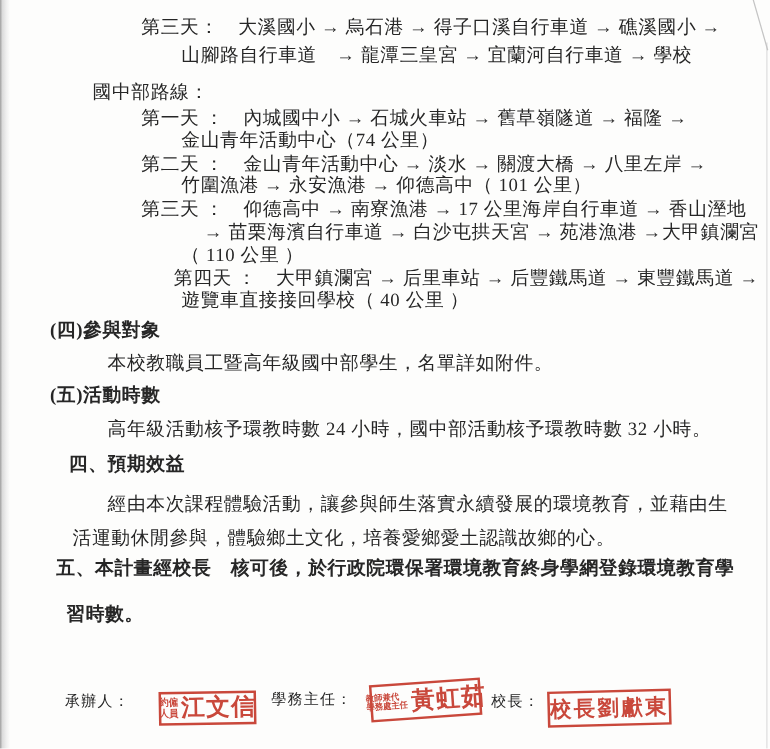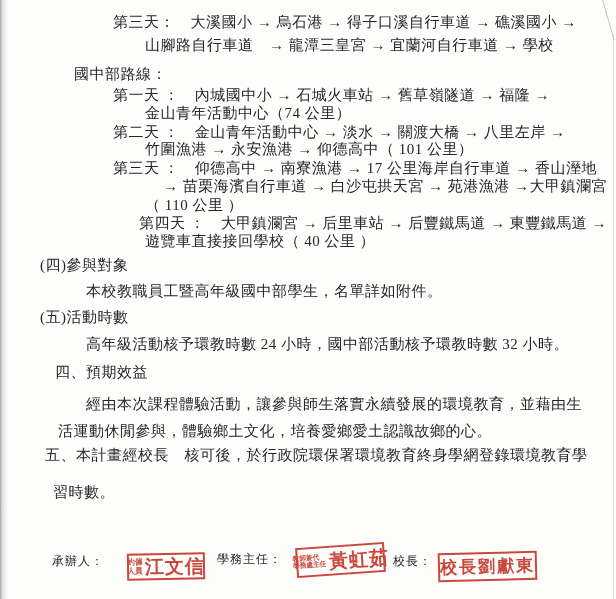--- a/index.html
+++ b/index.html
@@ -13,21 +13,21 @@
   }
   
   .scan-left{position:absolute;left:0;top:0;width:8px;height:599px;
     background:linear-gradient(90deg,#9f9f9f 0px,#dcdcdc 2px,#efefef 5px,#fdfdfc 8px);}
   .scan-right{position:absolute;right:2px;top:34px;width:1px;height:565px;background:#dedede;}
   .curl-line{position:absolute;right:14px;top:-4px;width:1px;height:46px;background:#c4c4c4;
     transform:rotate(-16deg);transform-origin:top center;}
   
   .line{position:absolute;white-space:nowrap;font-size:15px;line-height:1.15;
     letter-spacing:0.5px;color:#262626;}
-  .bold{font-weight:normal;}
+  .bold{font-weight:bold;}
   .r1 {left:113px;top:14px;}
   .r2 {left:145px;top:37px;}
   .jh {left:74px; top:66px;text-align:center;}
   .j1a{left:113px;top:87px;}
   .j1b{left:145px;top:105px;}
   .j2a{left:113px;top:124px;}
   .j2b{left:145px;top:141px;}
   .j3a{left:113px;top:160px;}
   .j3b{left:130px;top:178px;margin-left:33px;}
   .j3c{left:145px;top:197px;}

